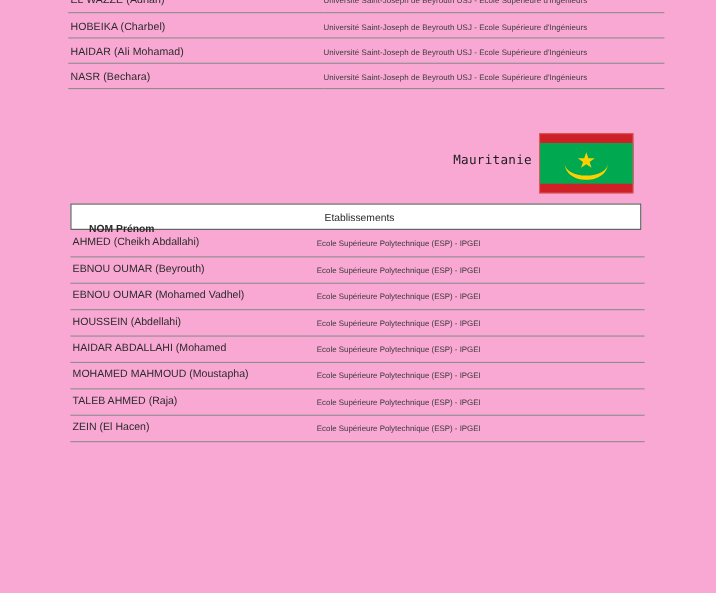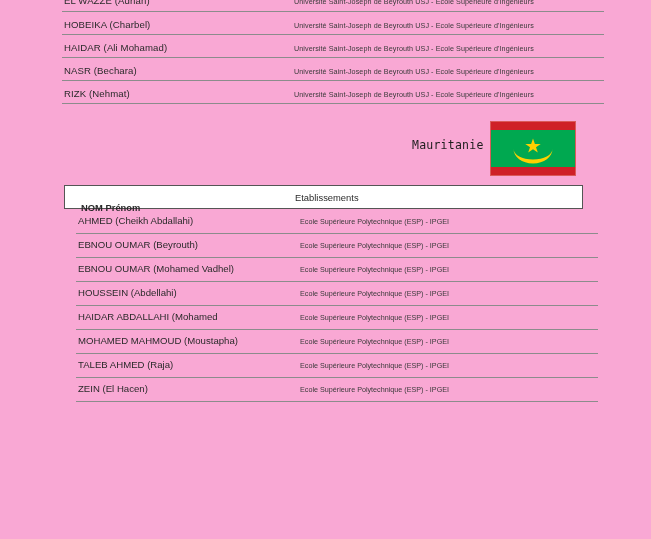--- a/index.html
+++ b/index.html
@@ -113,21 +113,20 @@
     font-size: 9.4px;
     color: #2a2a2a;
     white-space: nowrap;
   }
 
   #bottom-rows {
     position: absolute;
     left: 64px;
     top: 210px;
     width: 522px;
-    margin-left: 12px;
   }
   #bottom-rows .brow {
     position: relative;
     height: 23px;
     border-bottom: 1px solid #8c8c8c;
   }
   #bottom-rows .bname {
     position: absolute;
     left: 2px;
     top: 5px;
@@ -158,24 +157,20 @@
         <tr class="r">
           <td class="c1"><span class="cell-name">HOBEIKA (Charbel)</span></td>
           <td class="c2"><span class="cell-estab">Université Saint-Joseph de Beyrouth USJ - Ecole Supérieure d'Ingénieurs</span></td>
         </tr>
         <tr class="r">
           <td class="c1"><span class="cell-name">HAIDAR (Ali Mohamad)</span></td>
           <td class="c2"><span class="cell-estab">Université Saint-Joseph de Beyrouth USJ - Ecole Supérieure d'Ingénieurs</span></td>
         </tr>
         <tr class="r">
           <td class="c1"><span class="cell-name">NASR (Bechara)</span></td>
-          <td class="c2"><span class="cell-estab">Université Saint-Joseph de Beyrouth USJ - Ecole Supérieure d'Ingénieurs</span></td>
-        </tr>
-        <tr class="r">
-          <td class="c1"><span class="cell-name">RIZK (Nehmat)</span></td>
           <td class="c2"><span class="cell-estab">Université Saint-Joseph de Beyrouth USJ - Ecole Supérieure d'Ingénieurs</span></td>
         </tr>
       </tbody>
   </table>
 
   <div id="country-block">
     <div id="country-name">Mauritanie</div>
 
     <svg id="country-flag" viewBox="0 0 86 55">
       <rect x="0" y="0" width="86" height="55" fill="#cf2027"></rect>

